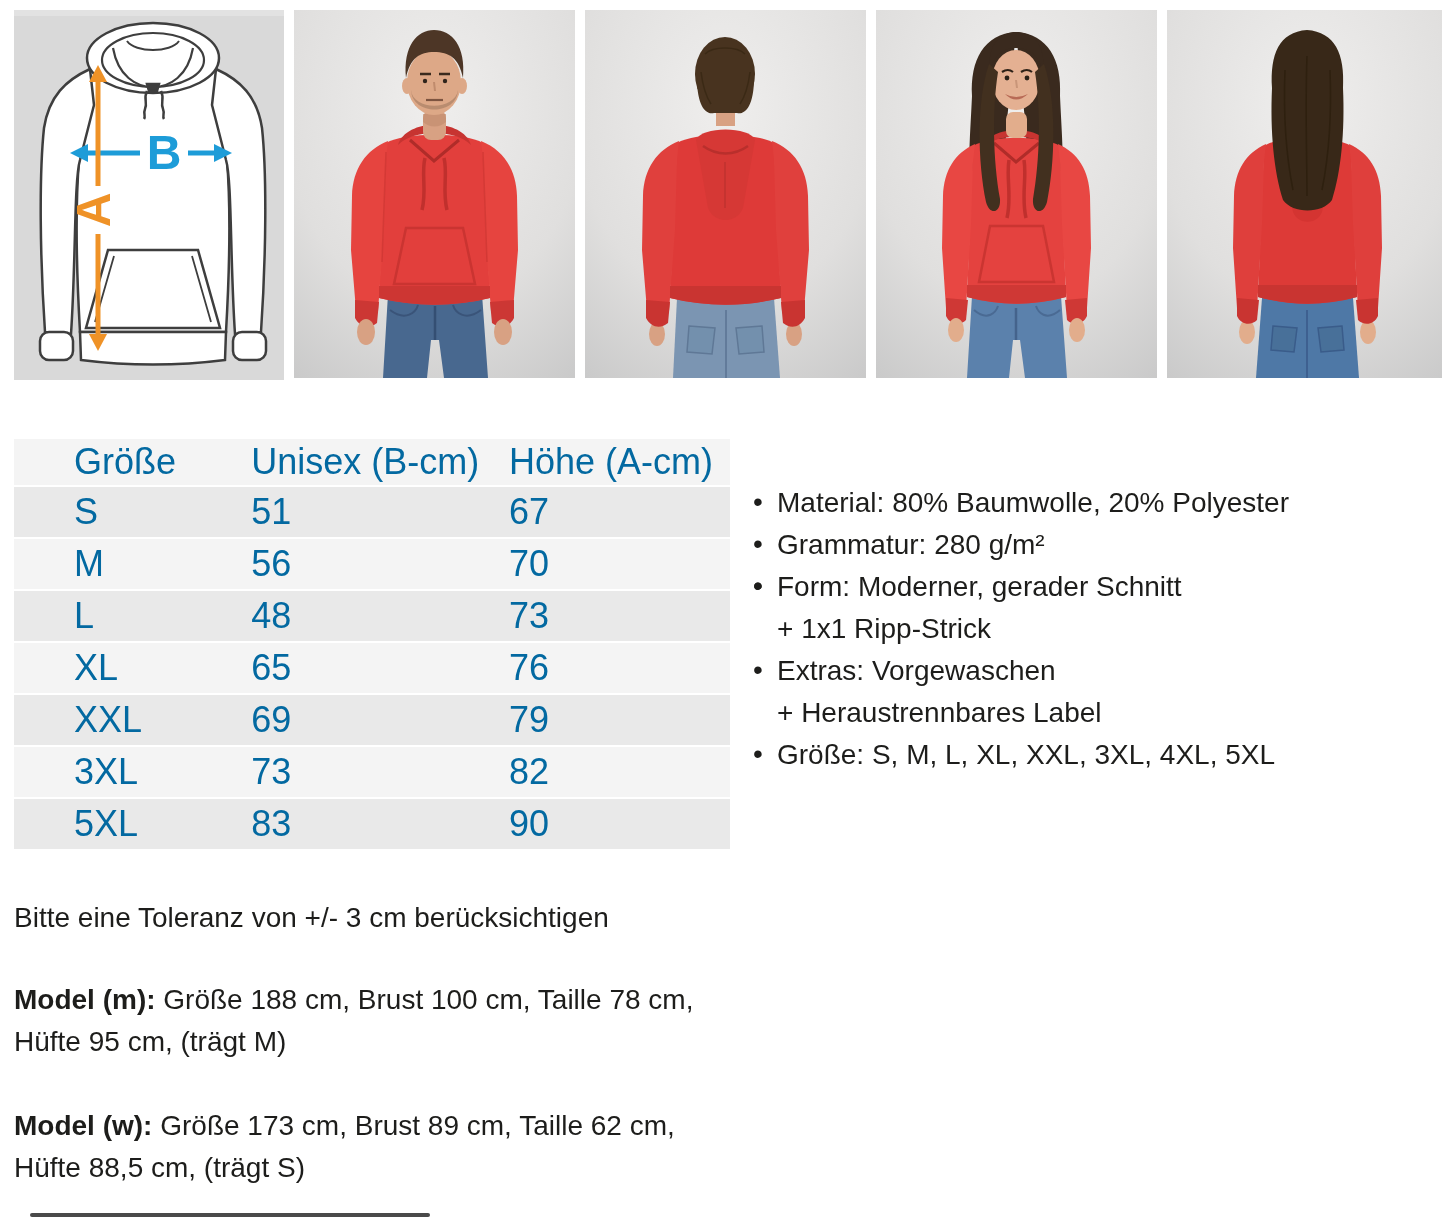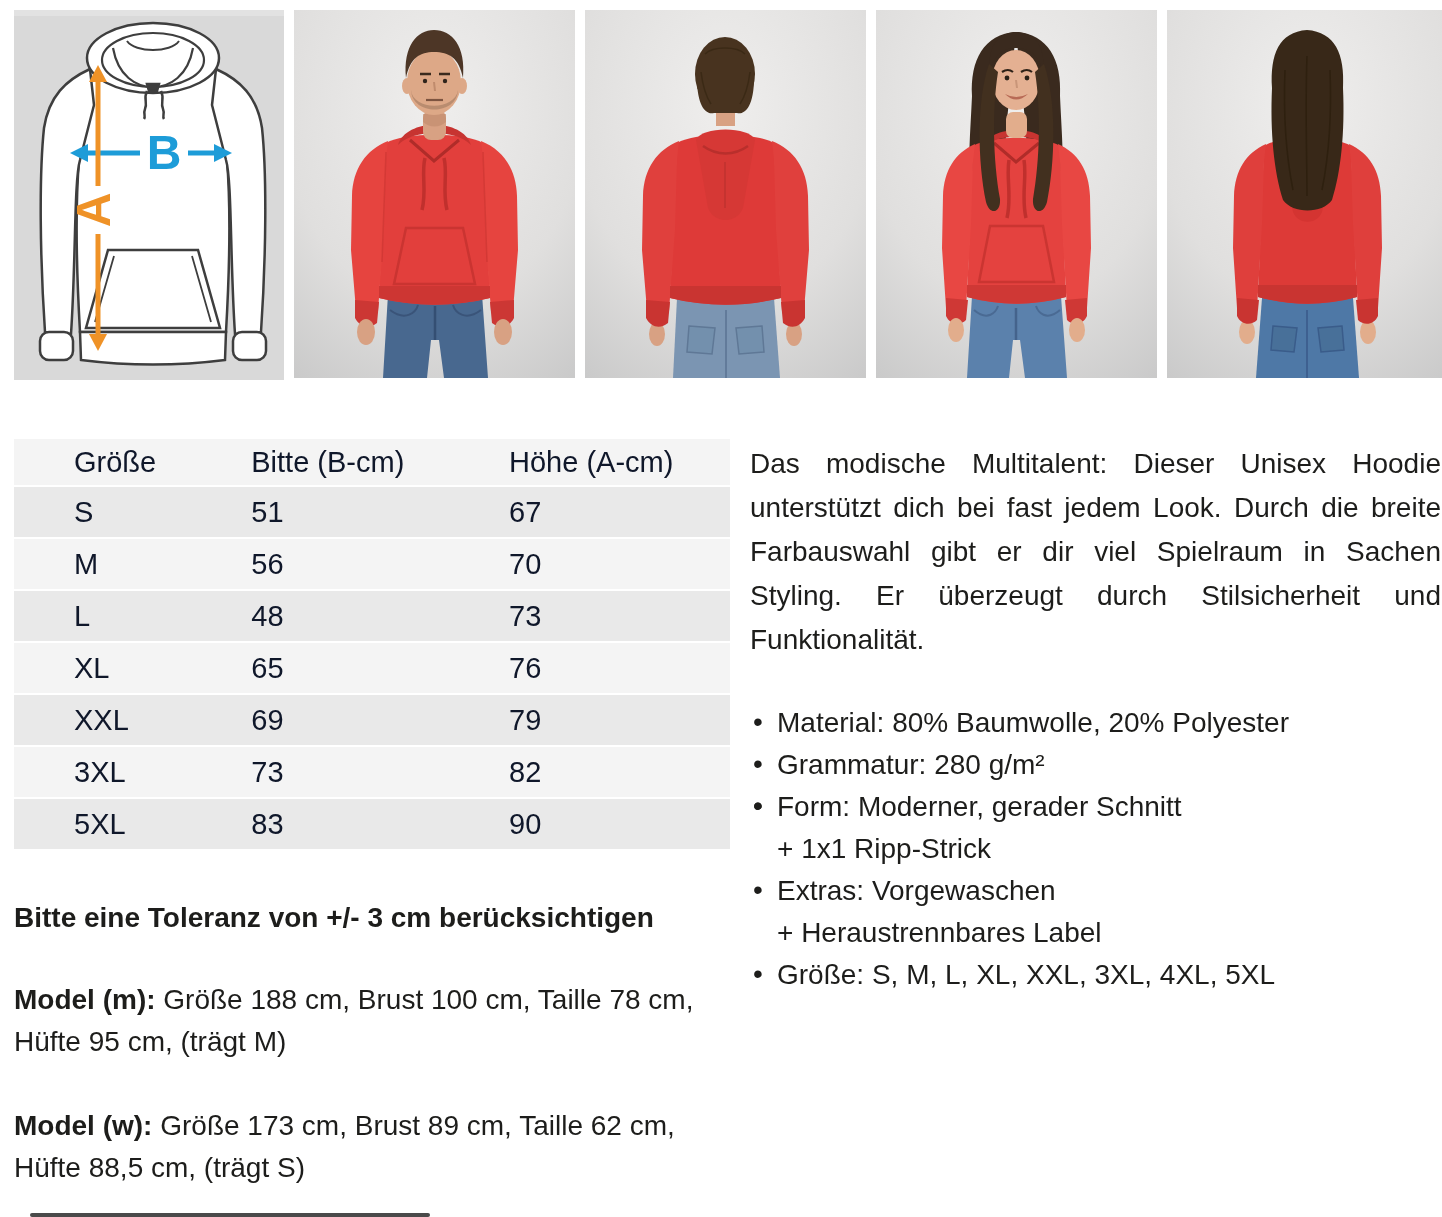--- a/index.html
+++ b/index.html
@@ -9,28 +9,28 @@
   }
   
   .top-row { position:absolute; left:14px; top:10px; display:flex; gap:10px; }
   .panel { margin:0; padding:0; }
   .diagram-panel { width:270px; height:370px; background:linear-gradient(180deg,#e2e2e2 0 6px,#d9d9d9 6px); }
   .photo-panel { width:281px; height:368px; }
   .panel svg { display:block; width:100%; height:100%; }
 
   
   .left-col { position:absolute; left:14px; top:437px; width:716px; }
-  table.size-table { width:100%; border-collapse:separate; border-spacing:0 2px; font-size:29px; color:#0f172a; }
+  table.size-table { width:100%; border-collapse:separate; border-spacing:0 2px; font-size:36px; color:#0369a1; }
   table.size-table th { font-weight:400; text-align:left; height:44px; background:#f4f4f4; }
   table.size-table td { height:48px; background:#f4f4f4; }
   table.size-table tbody tr:nth-child(odd) td { background:#e9e9e9; }
   table.size-table th:first-child, table.size-table td:first-child { padding-left:60px; }
   col.c1 { width:33%; } col.c2 { width:36%; } col.c3 { width:31%; }
 
-  .tolerance { margin:46px 0 0; font-size:28px; line-height:42px;font-weight:bold; }
+  .tolerance { margin:46px 0 0; font-size:28px; line-height:42px; }
   .model-info { margin:40px 0 0; font-size:28px; line-height:42px; max-width:706px; }
   .model-info.second { margin-top:42px; }
   .model-info strong { font-weight:700; }
 
   
   .right-col { position:absolute; left:750px; top:442px; width:691px; }
   .intro { margin:0; font-size:28px; line-height:44px; text-align:justify; }
   ul.features { list-style:none; margin:40px 0 0; padding:0; font-size:28px; line-height:42px; }
   ul.features li { position:relative; padding-left:27px; }
   .bullet-dot { position:absolute; left:3px; top:-1px; }
@@ -253,21 +253,21 @@
   <div class="left-col">
     <table class="size-table">
       <colgroup>
           <col class="c1">
           <col class="c2">
           <col class="c3">
         </colgroup>
       <thead>
         <tr>
           <th>Größe</th>
-          <th>Bitte (B-cm)</th>
+          <th>Unisex (B-cm)</th>
           <th>Höhe (A-cm)</th>
         </tr>
       </thead>
       <tbody>
         <tr>
           <td>S</td>
           <td>51</td>
           <td>67</td>
         </tr>
         <tr>
@@ -304,21 +304,20 @@
     </table>
 
     <p class="tolerance">Bitte eine Toleranz von +/- 3 cm berücksichtigen</p>
 
     <p class="model-info"><strong>Model (m):</strong><span> Größe 188 cm, Brust 100 cm, Taille 78 cm, Hüfte 95 cm, (trägt M)</span></p>
 
     <p class="model-info second"><strong>Model (w):</strong><span> Größe 173 cm, Brust 89 cm, Taille 62 cm, Hüfte 88,5 cm, (trägt S)</span></p>
   </div>
 
   <div class="right-col">
-    <p class="intro">Das modische Multitalent: Dieser Unisex Hoodie unterstützt dich bei fast jedem Look. Durch die breite Farbauswahl gibt er dir viel Spielraum in Sachen Styling. Er überzeugt durch Stilsicherheit und Funktionalität.</p>
 
     <ul class="features">
       <li>
         <span class="bullet-dot">•</span>
         <span>Material: 80% Baumwolle, 20% Polyester</span>
       </li>
       <li>
         <span class="bullet-dot">•</span>
         <span>Grammatur: 280 g/m²</span>
       </li>

